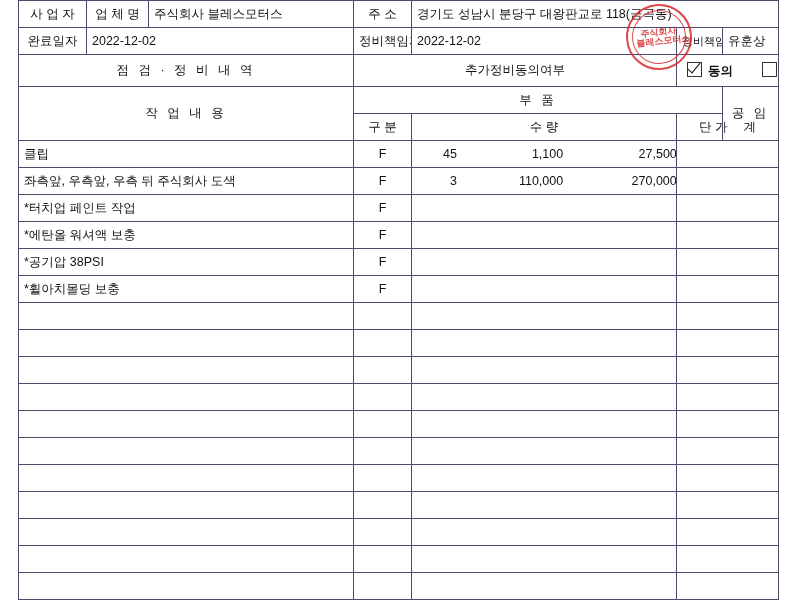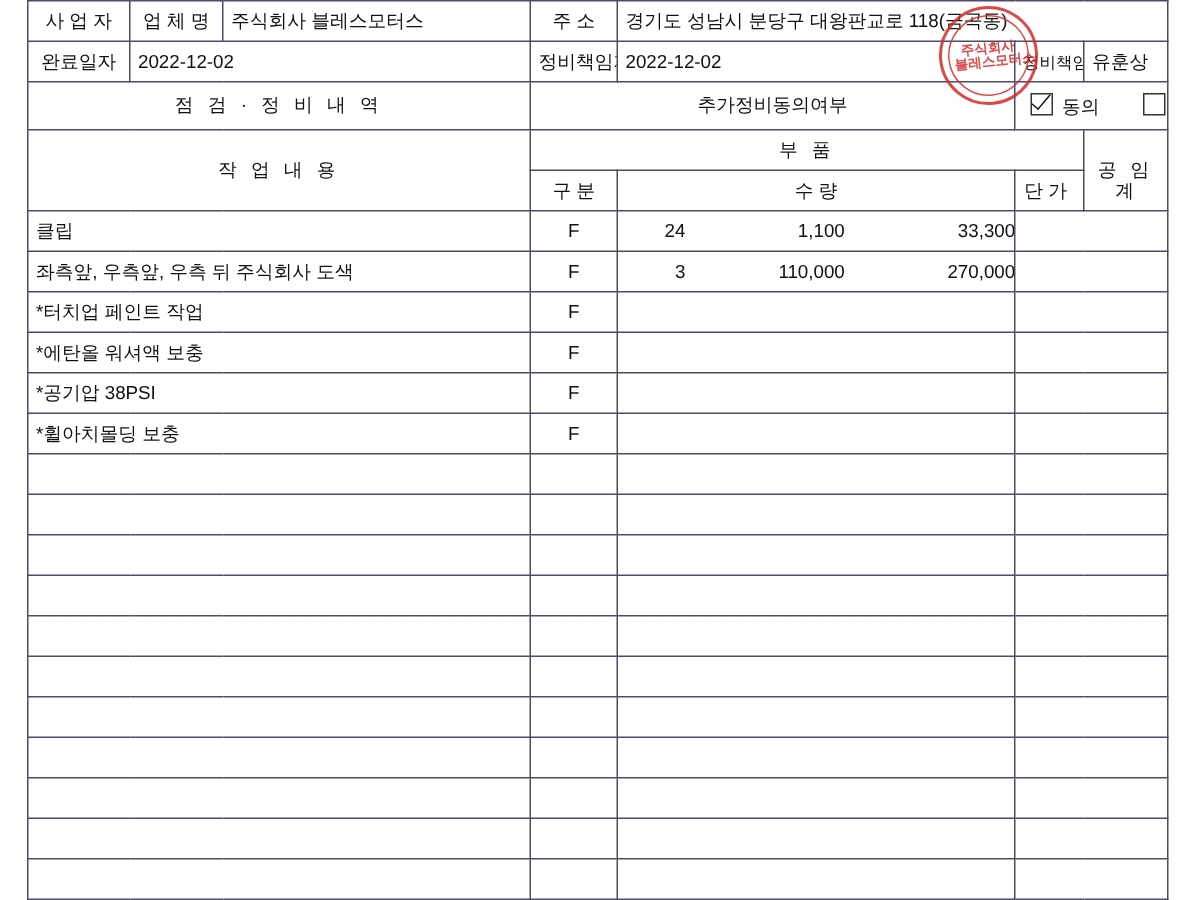--- a/index.html
+++ b/index.html
@@ -60,21 +60,21 @@
     content: "";
     position: absolute;
     left: 3px;
     top: -3px;
     width: 5px;
     height: 12px;
     border: solid #111;
     border-width: 0 1.6px 1.6px 0;
     transform: rotate(40deg);
   }
-  .agree-wrap { display: inline-block; margin-right: 26px; }
+  .agree-wrap { display: inline-block; margin-right: 26px; font-weight: bold; }
 
   
   .seal {
     position: absolute;
     right: 24px;
     top: 4px;
     width: 62px;
     height: 62px;
     border: 2.5px solid #d82a2a;
     border-radius: 50%;
@@ -148,30 +148,30 @@
 
     <tr>
       <td class="c big sp" colspan="3" rowspan="2">작 업 내 용</td>
       <td class="c sp" colspan="3">부        품</td>
       <td class="c sp" rowspan="2">공 임</td>
     </tr>
     <tr>
       <td class="c" style="width:58px">구 분</td>
       <td class="c">수 량</td>
       <td class="c" colspan="2">
-        <span style="display:inline-block;width:49%;text-align:left">단 가</span><span style="display:inline-block;width:49%;text-align:center">계</span>
+        <span style="display:inline-block;width:49%;text-align:right">단 가</span><span style="display:inline-block;width:49%;text-align:center">계</span>
       </td>
     </tr>
 
     </tbody>
       <tbody id="rows-body">
         <tr>
           <td class="l" colspan="3">클립</td>
           <td class="c">F</td>
-          <td style="padding: 0px;"><span style="display: inline-block; width: 17%; text-align: right; padding-right: 6px;">24</span><span style="display: inline-block; width: 38%; text-align: right; padding-right: 8px;">1,100</span><span style="display: inline-block; width: 40%; text-align: right; padding-right: 8px;">33,300</span></td>
+          <td style="padding: 0px;"><span style="display: inline-block; width: 17%; text-align: right; padding-right: 6px;">45</span><span style="display: inline-block; width: 38%; text-align: right; padding-right: 8px;">1,100</span><span style="display: inline-block; width: 40%; text-align: right; padding-right: 8px;">27,500</span></td>
           <td colspan="2"></td>
         </tr>
         <tr>
           <td class="l" colspan="3">좌측앞, 우측앞, 우측 뒤 주식회사 도색</td>
           <td class="c">F</td>
           <td style="padding: 0px;"><span style="display: inline-block; width: 17%; text-align: right; padding-right: 6px;">3</span><span style="display: inline-block; width: 38%; text-align: right; padding-right: 8px;">110,000</span><span style="display: inline-block; width: 40%; text-align: right; padding-right: 8px;">270,000</span></td>
           <td colspan="2"></td>
         </tr>
         <tr>
           <td class="l" colspan="3">*터치업 페인트 작업</td>

